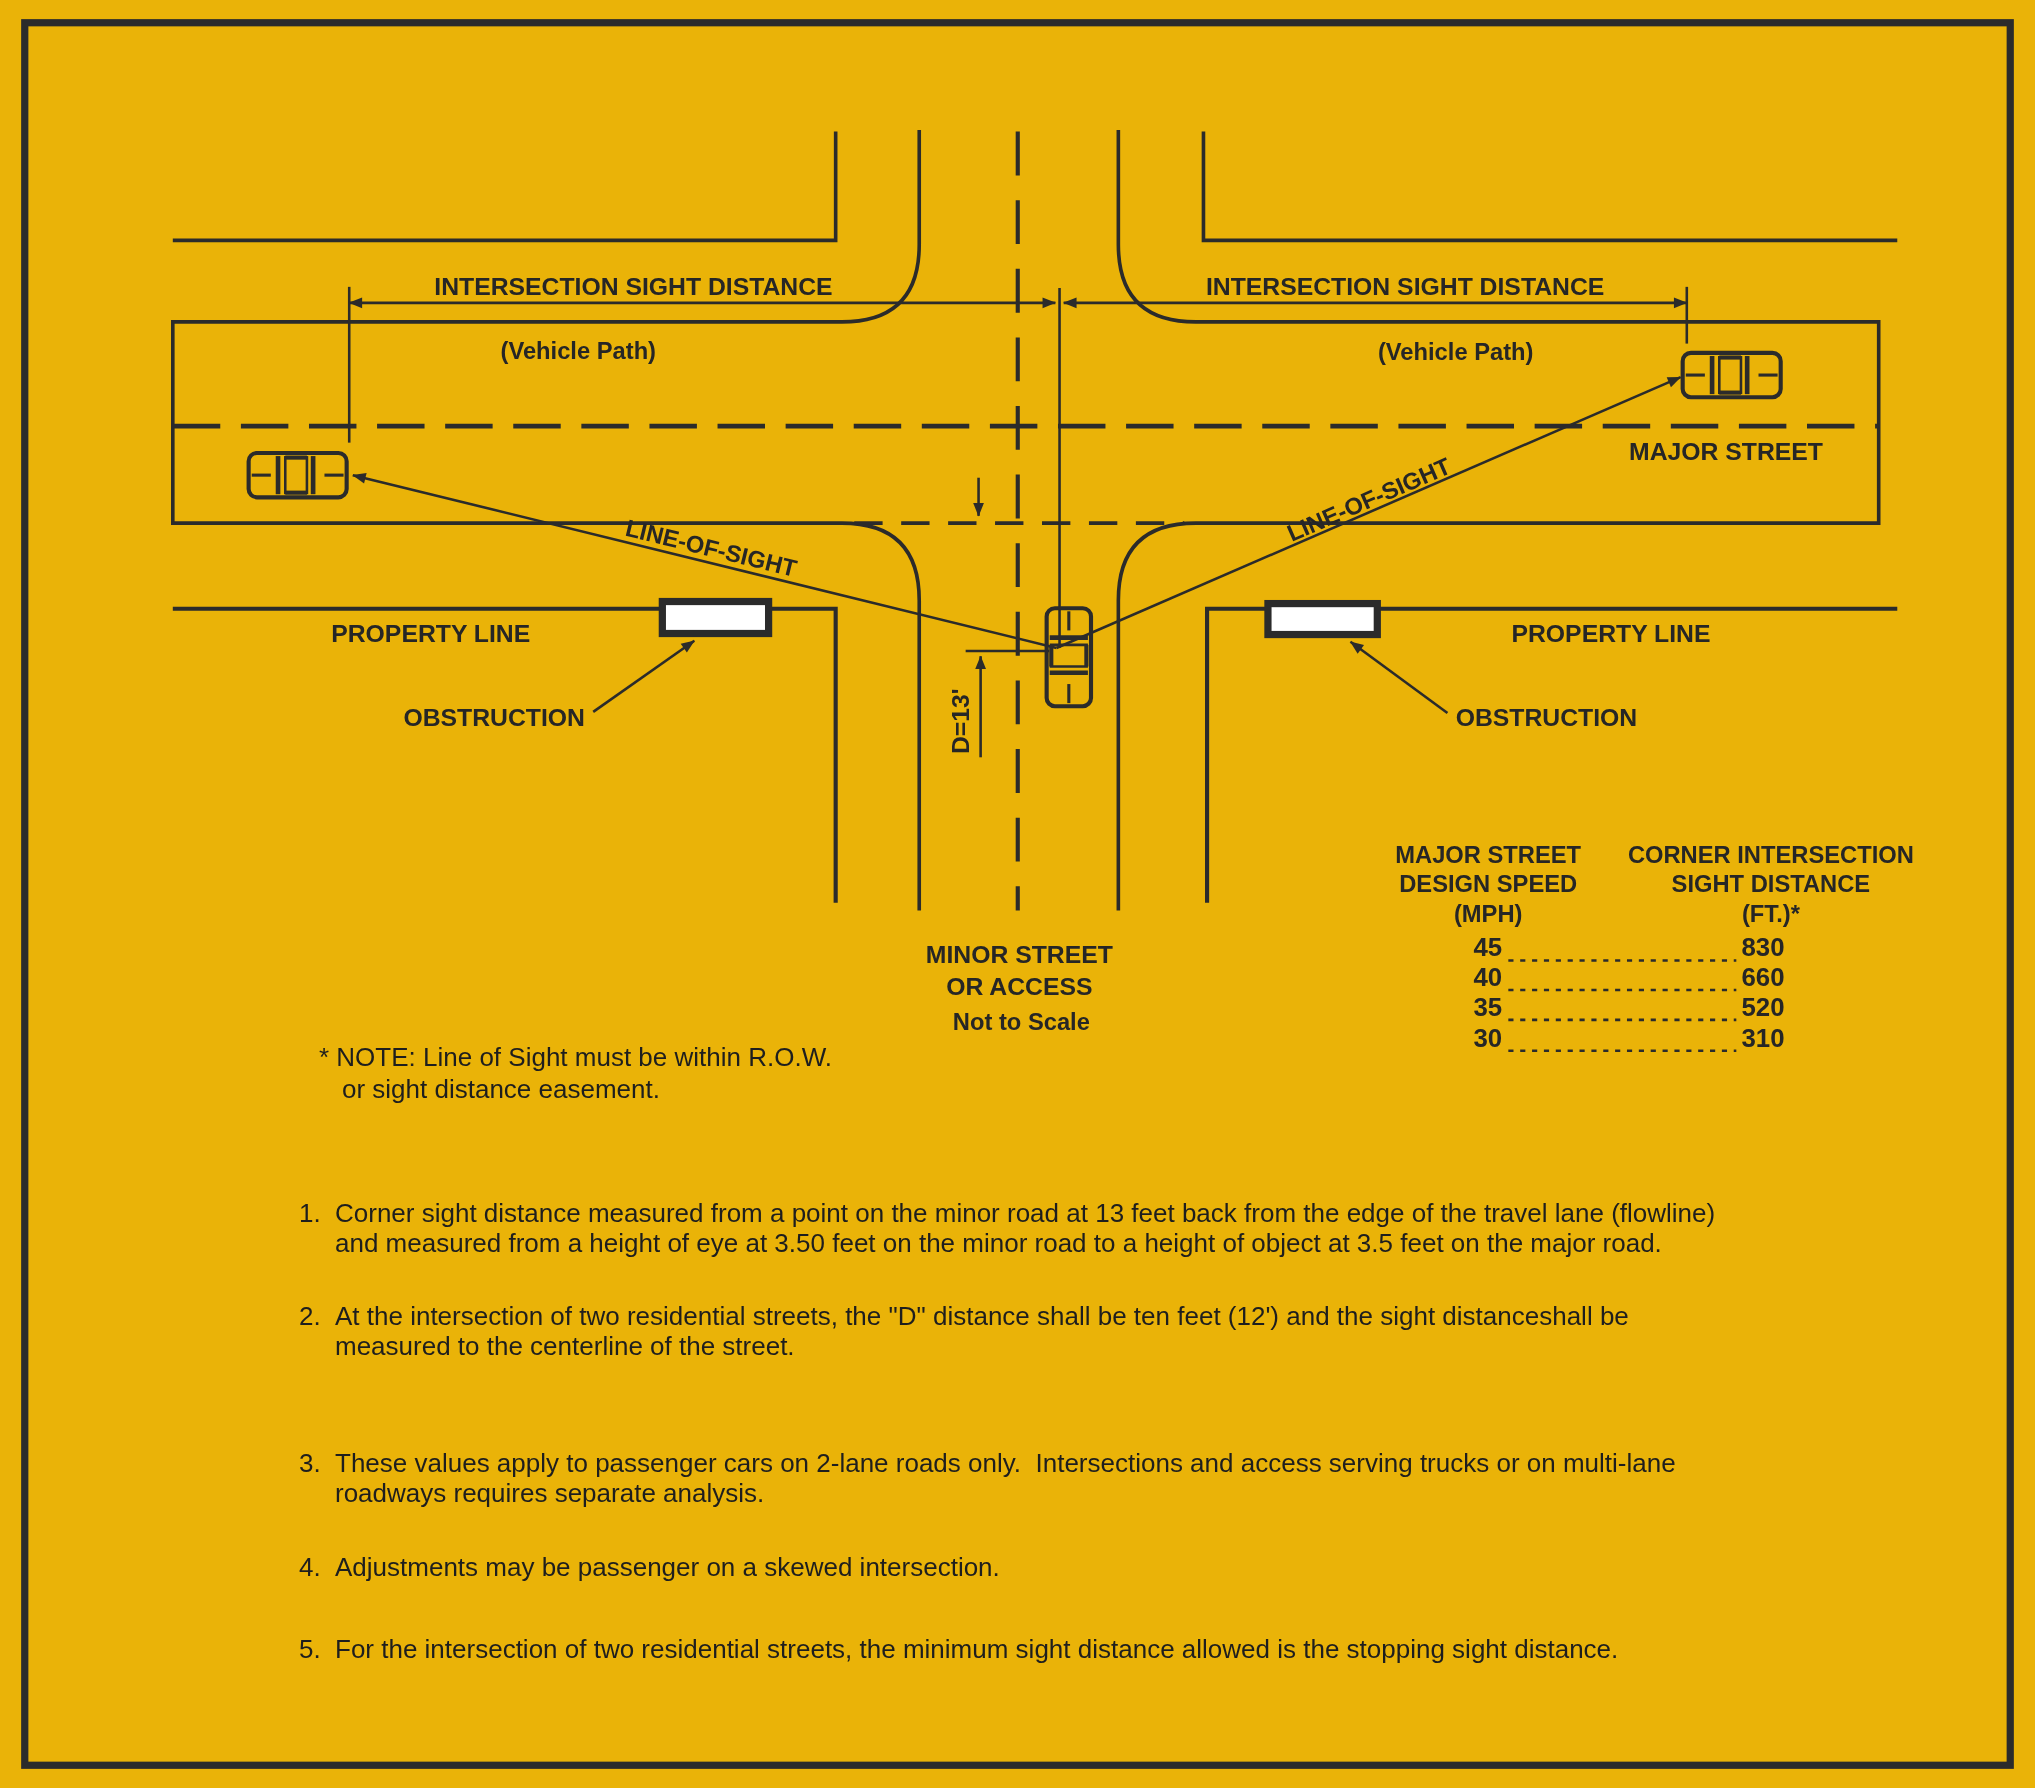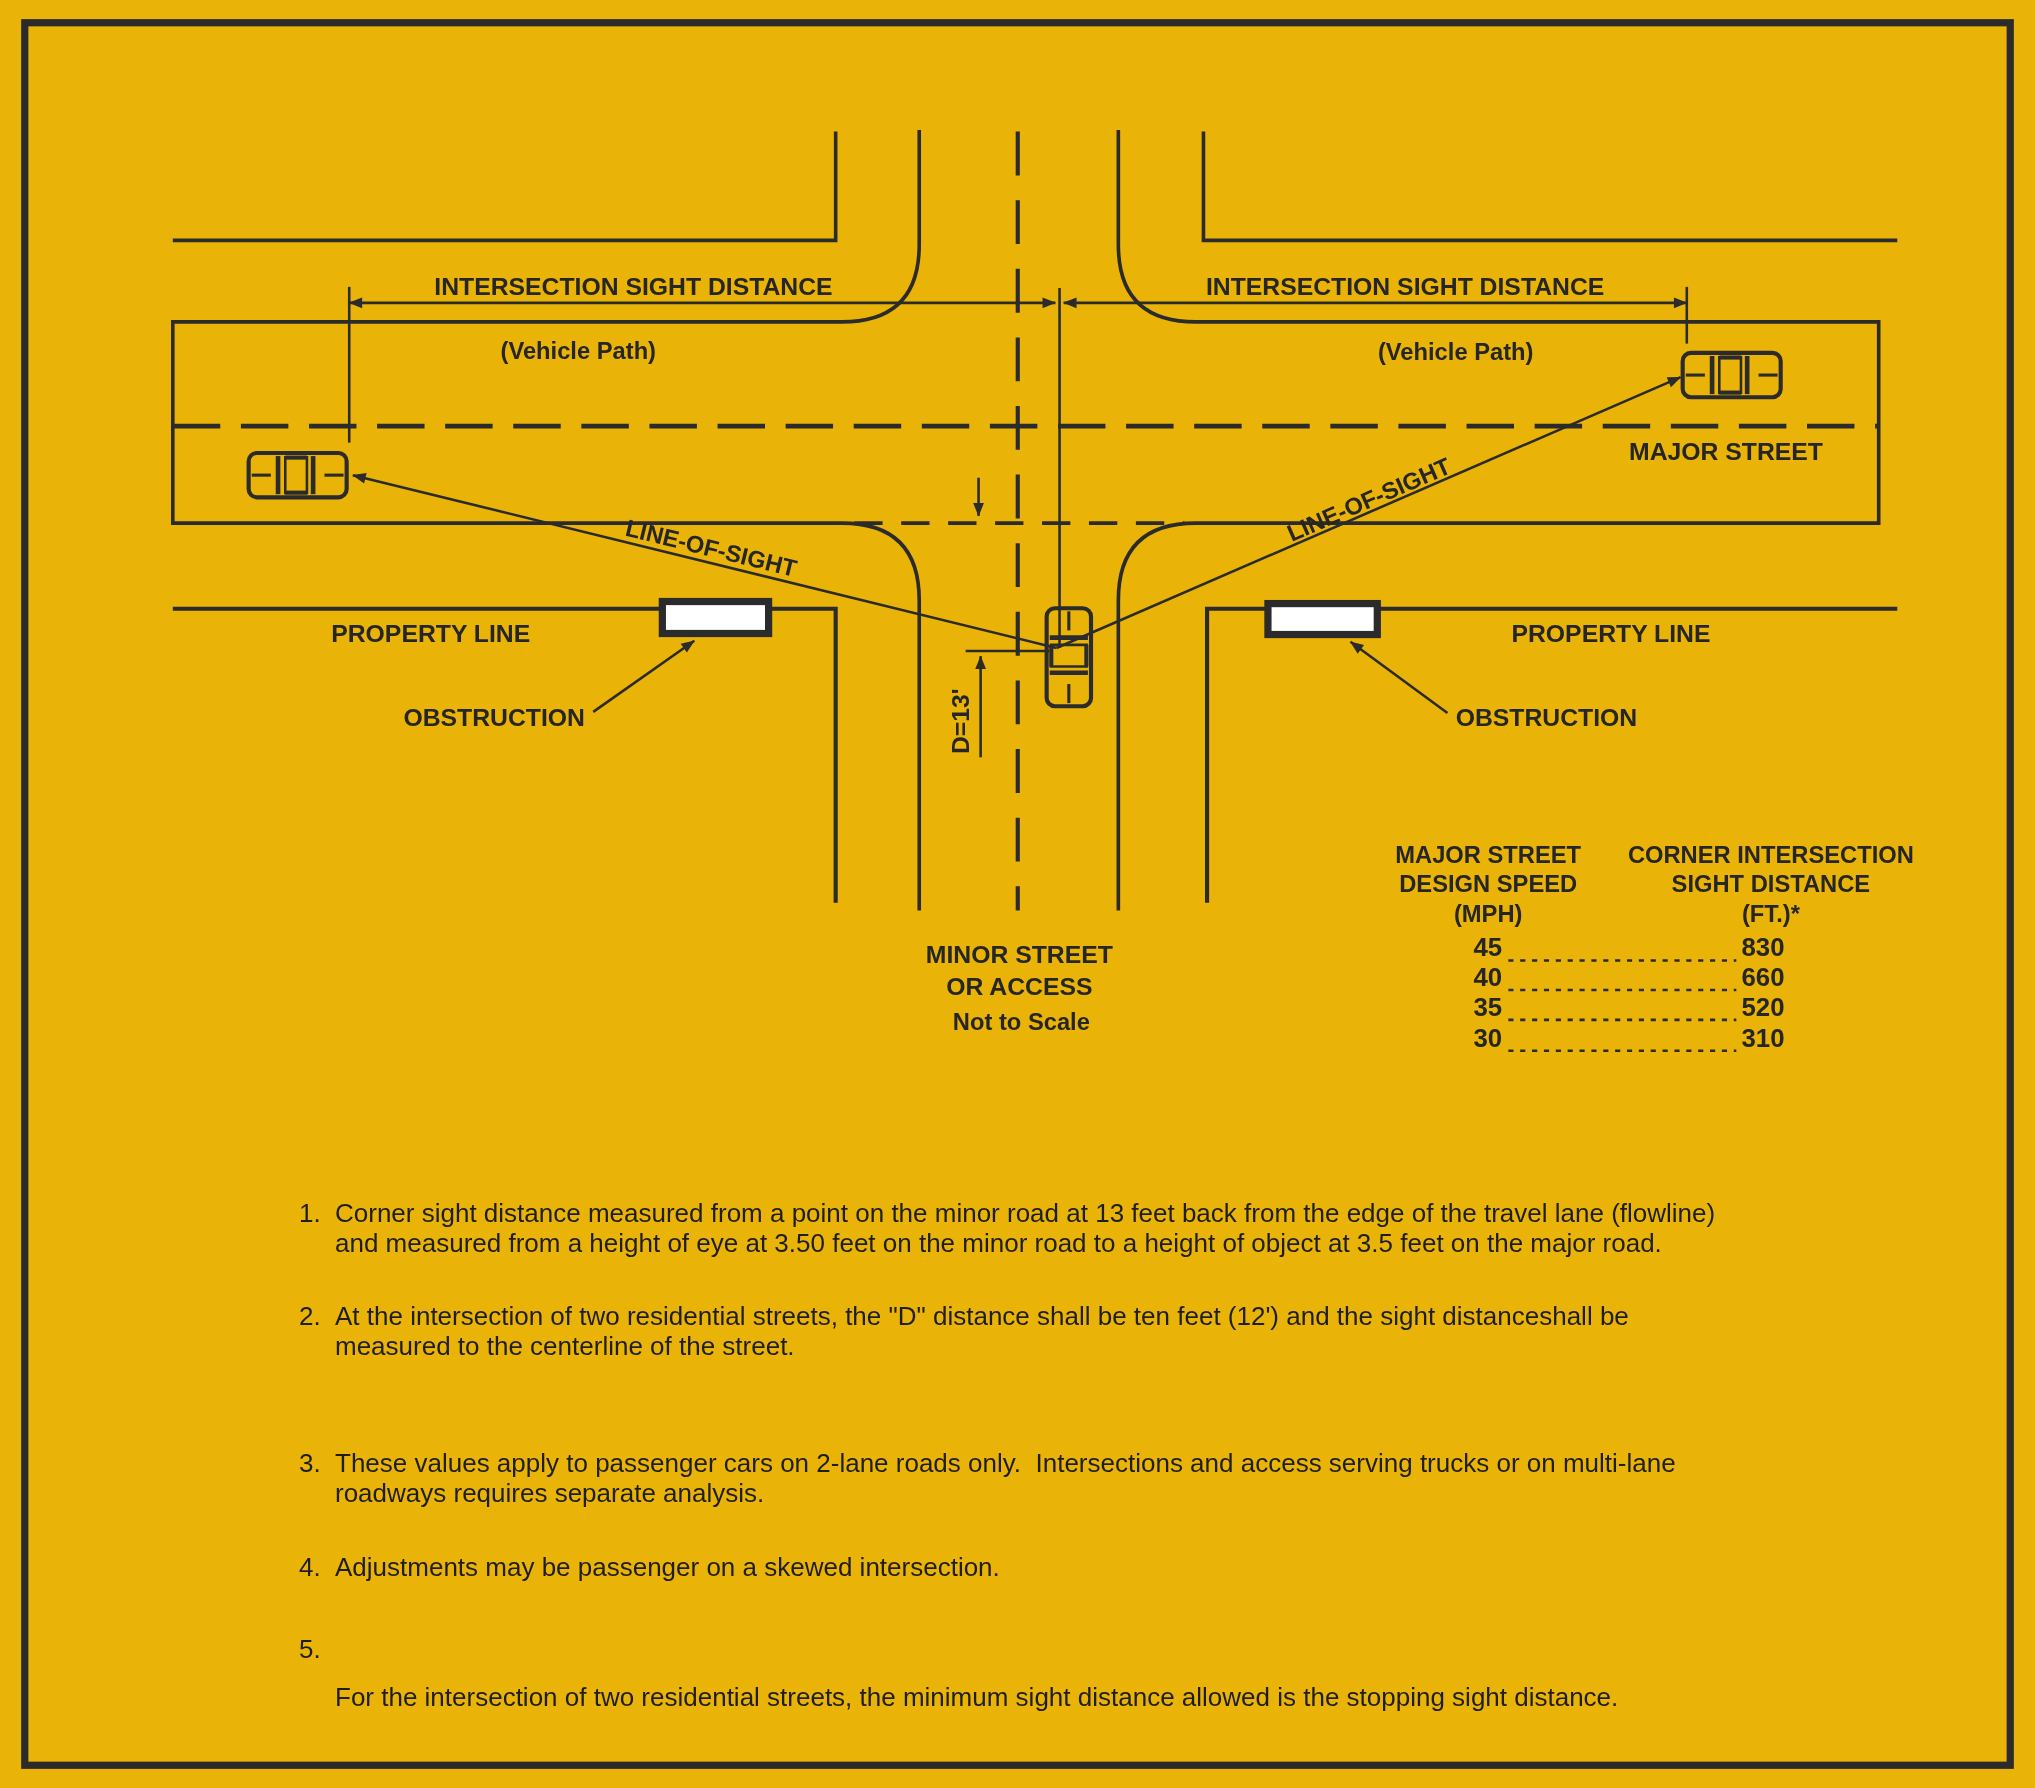--- a/index.html
+++ b/index.html
@@ -21,21 +21,21 @@
   .footnote{left:319px;top:1042px;width:490px;padding-left:23px;text-indent:-23px;
             white-space:pre-wrap;}
   .note{position:absolute;left:299px;display:flex;align-items:flex-start;
         color:#1e1e1e;font-size:26px;line-height:1.16;}
   .note .num{width:36px;flex:none;}
   .note .txt{white-space:pre-wrap;}
   .n1{top:1198px;} .n1 .txt{width:1393px;}
   .n2{top:1301px;} .n2 .txt{width:1362px;}
   .n3{top:1448px;} .n3 .txt{width:1372px;}
   .n4{top:1552px;} .n4 .txt{width:1496px;}
-  .n5{top:1634px;} .n5 .txt{width:1543px;margin-top:48px;}
+  .n5{top:1634px;} .n5 .txt{width:1543px;}
 </style>
 </head>
 <body>
 
 <div class="page">
 
 <svg width="2035" height="1788" viewBox="0 0 3945 3466">
   <defs>
     <marker id="arr" markerUnits="userSpaceOnUse" markerWidth="58" markerHeight="26" viewBox="0 0 10 10" refX="9.6" refY="5" orient="auto-start-reverse">
       <path d="M0,1 L10,5 L0,9 z" fill="#2b2b2b"></path>
@@ -128,20 +128,21 @@
       <text x="3376" y="1969" class="t f50">520</text>
     </g>
     <g>
       <text x="2912" y="2029" class="t f50 end">30</text>
       <line x1="2924" y1="2037" x2="3366" y2="2037" class="ln dashT"></line>
       <text x="3376" y="2029" class="t f50">310</text>
     </g>
   </g>
 </svg>
 
+<div class="textblock footnote">* NOTE: Line of Sight must be within R.O.W. or sight distance easement.</div>
 
 <div class="note n1">
   <span class="num">1.</span>
   <span class="txt">Corner sight distance measured from a point on the minor road at 13 feet back from the edge of the travel lane (flowline) and measured from a height of eye at 3.50 feet on the minor road to a height of object at 3.5 feet on the major road.</span>
 </div>
 <div class="note n2">
   <span class="num">2.</span>
   <span class="txt">At the intersection of two residential streets, the "D" distance shall be ten feet (12') and the sight distanceshall be measured to the centerline of the street.</span>
 </div>
 <div class="note n3">

